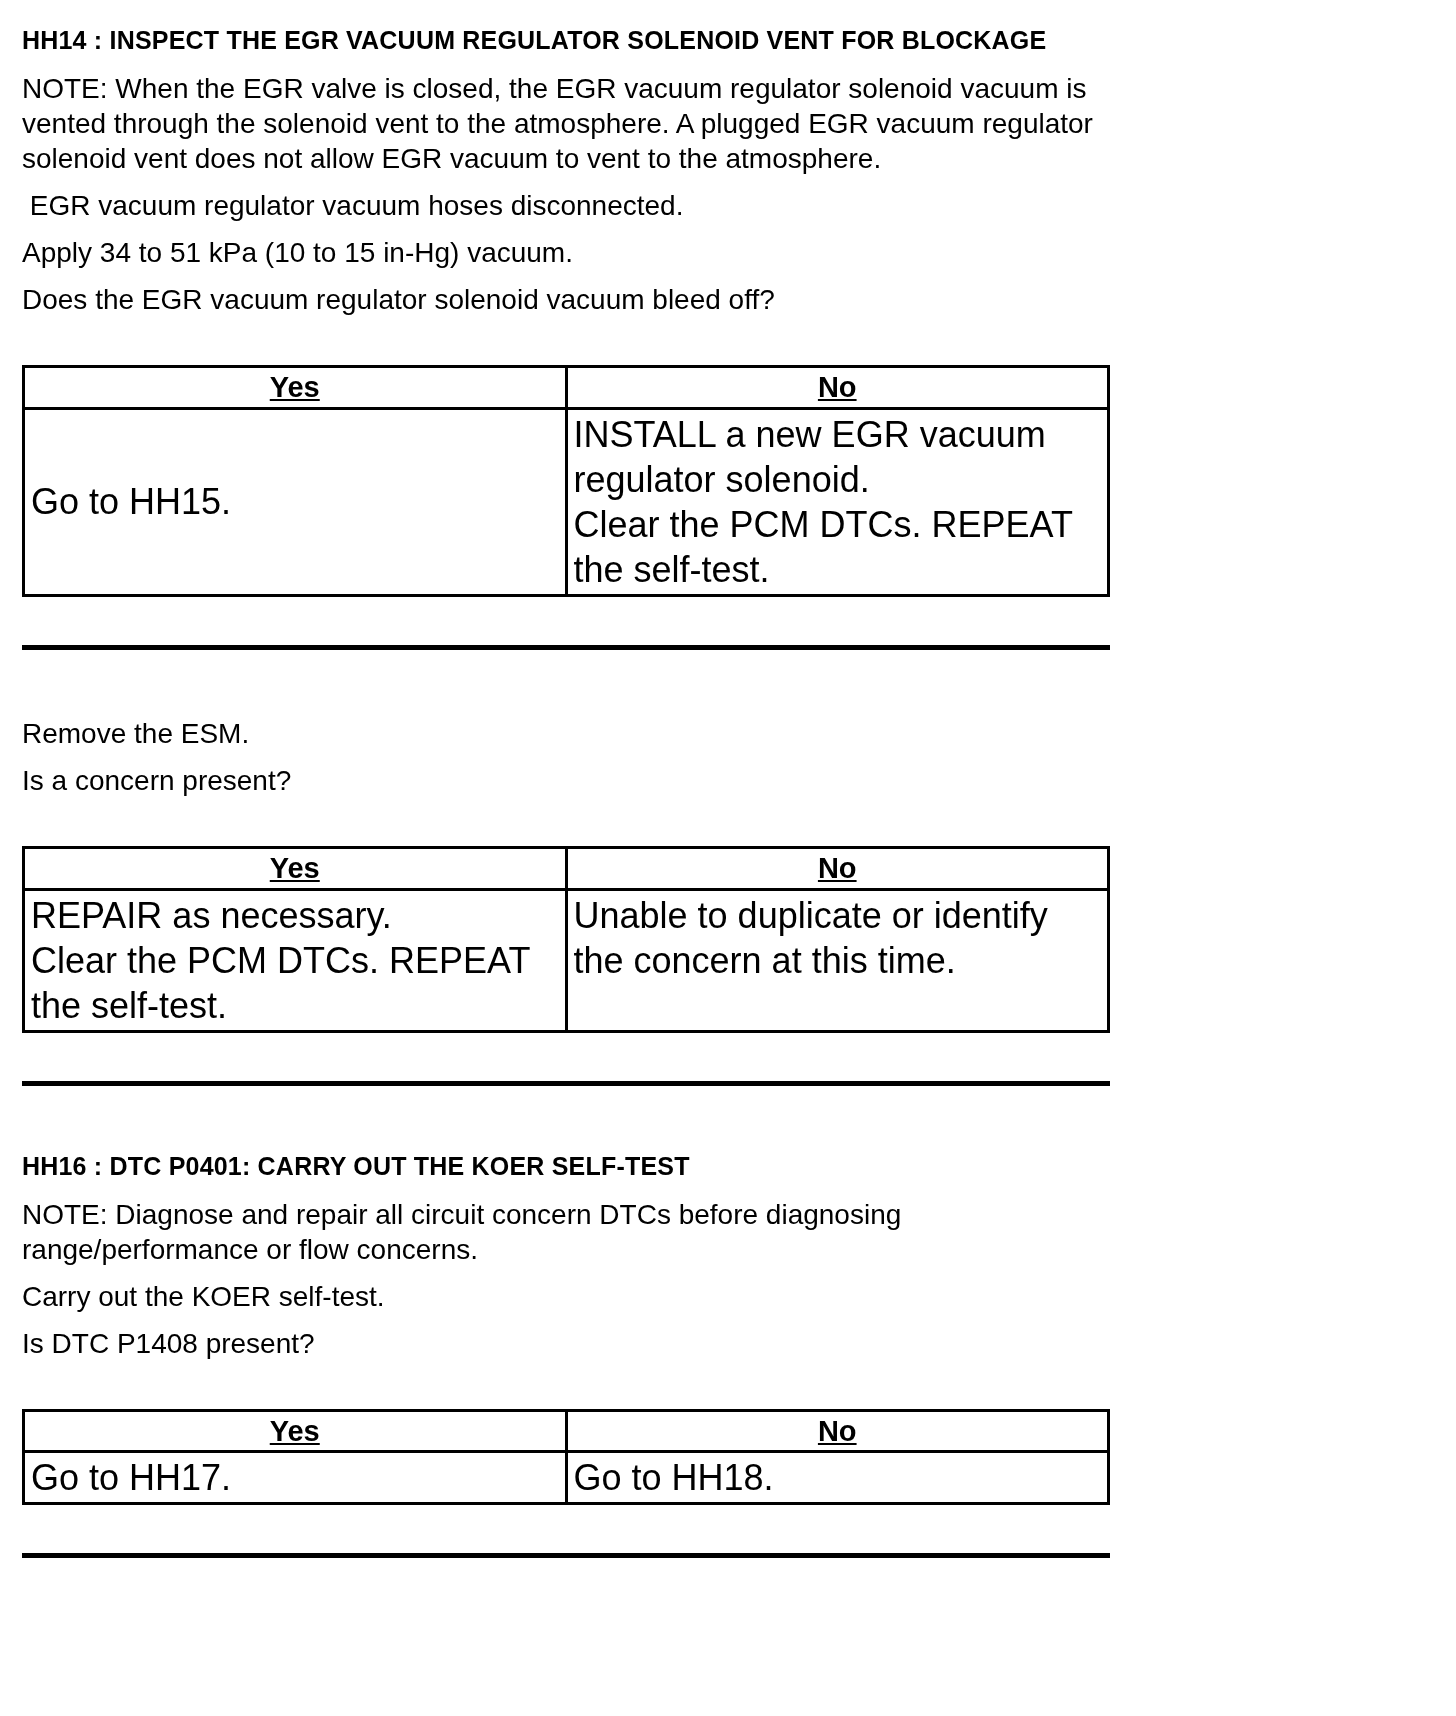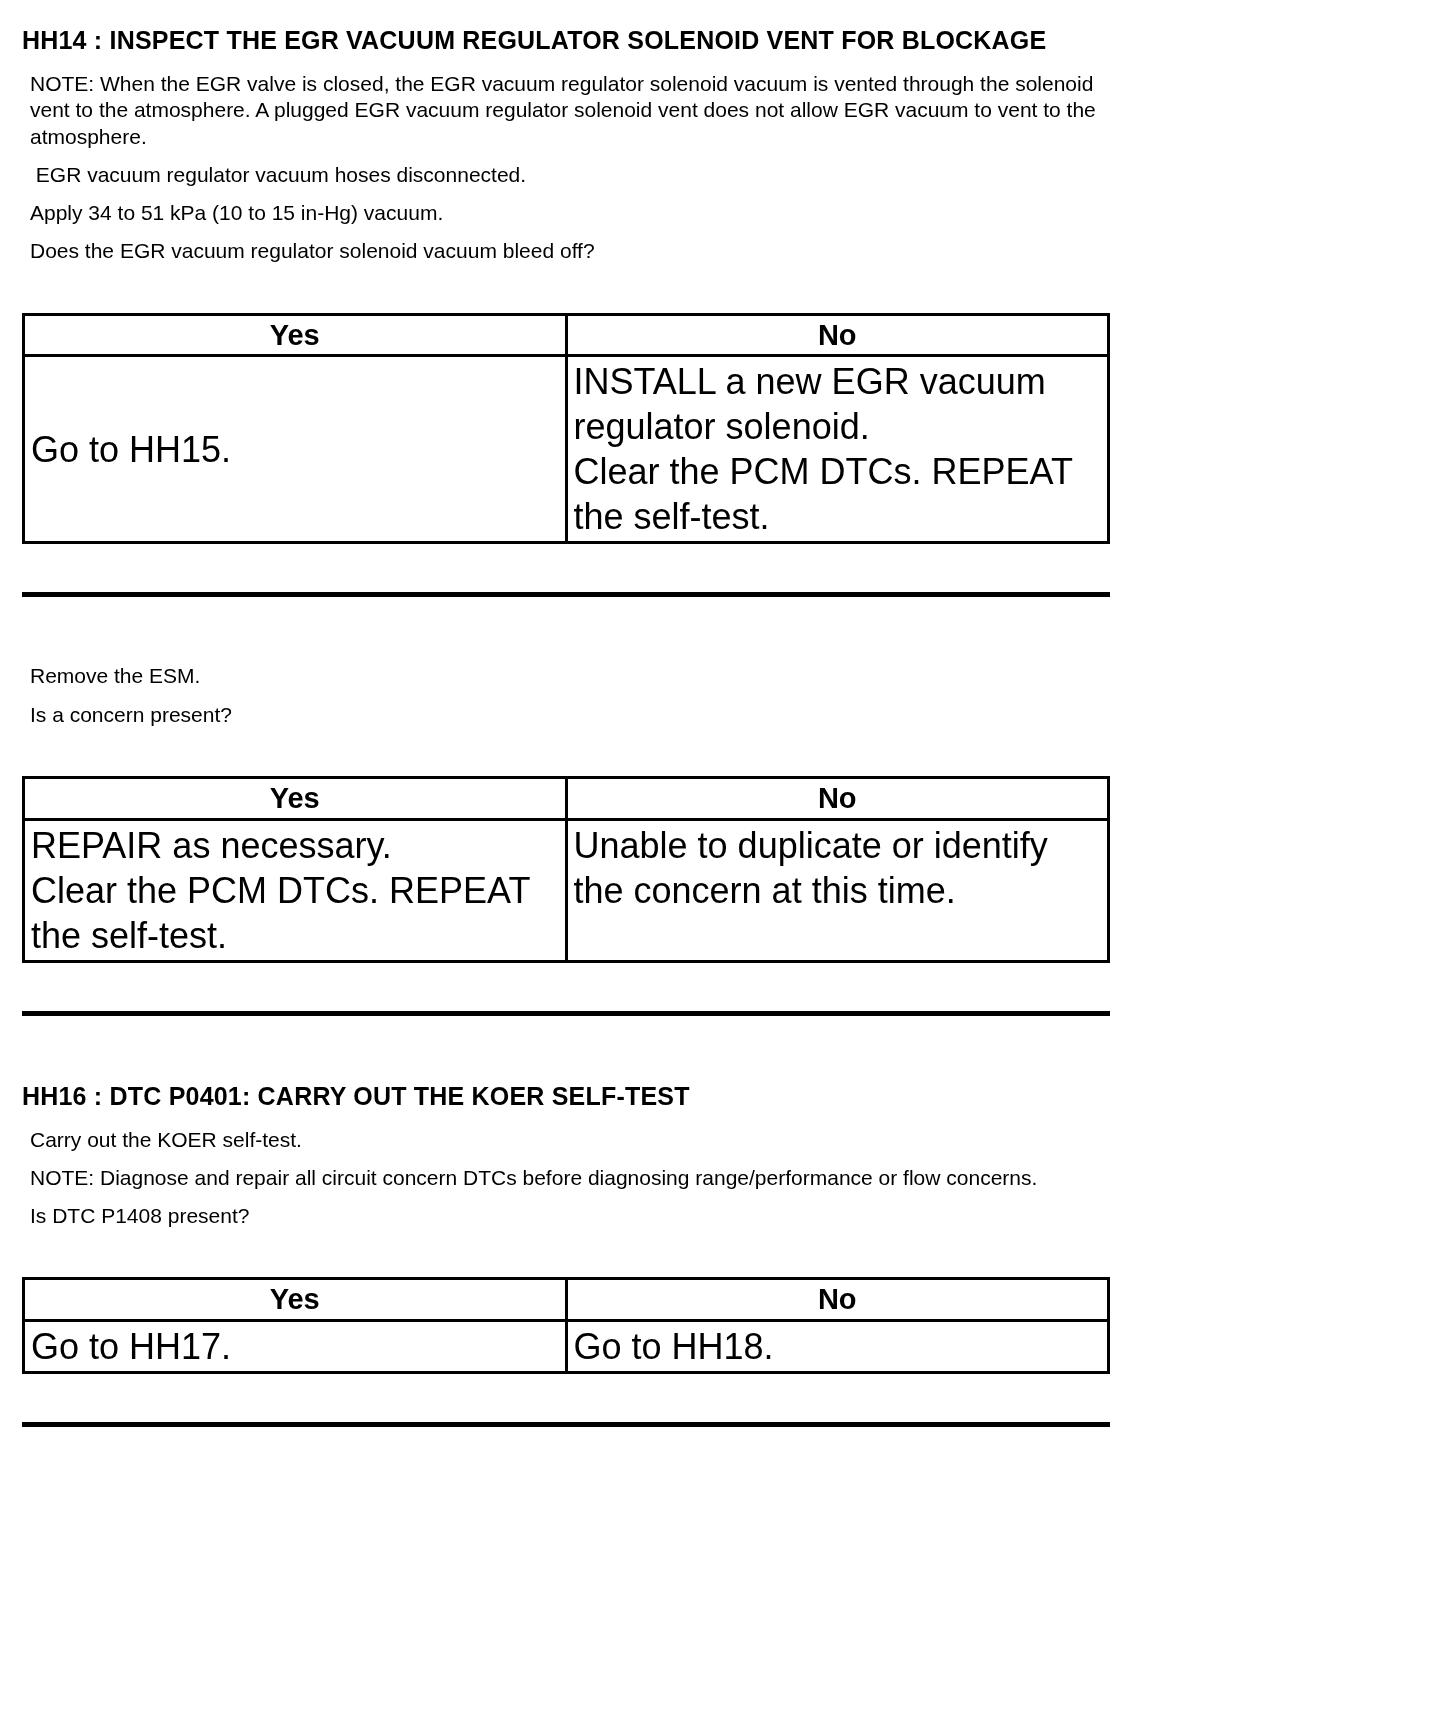--- a/index.html
+++ b/index.html
@@ -17,43 +17,44 @@
     background: #ffffff;
     border-radius: 32px;
   }
   .section-title {
     font-size: 25px;
     font-weight: bold;
     margin: 0 0 16px 0;
     letter-spacing: 0.2px;
   }
   .para {
-    font-size: 21px;
+    font-size: 28px;
     line-height: 1.25;
-    margin: 0 0 12px 8px;
+    margin: 0 0 12px 0;
     white-space: pre-wrap;
   }
   .question {
     font-weight: normal;
     margin-bottom: 0;
   }
   .result-table {
     width: 100%;
     border-collapse: collapse;
     border: 3px solid #000000;
     table-layout: fixed;
     margin-top: 48px;
   }
   .result-table th {
     border: 3px solid #000000;
     font-size: 29px;
     font-weight: bold;
     text-align: center;
     padding: 2px 4px;
     line-height: 1.2;
+    text-decoration: underline;
   }
   .result-table td {
     border: 3px solid #000000;
     font-size: 36px;
     line-height: 1.25;
     padding: 2px 6px;
     white-space: pre-line;
   }
   .t1 .body-row { height: 178px; }
   .t3 .body-row { height: 40px; }
@@ -117,22 +118,22 @@
           <td class="valign-top">Unable to duplicate or identify the concern at this time.</td>
         </tr>
       </tbody>
     </table>
   </section>
 
   <hr class="divider">
 
   <section>
     <h2 class="section-title">HH16 : DTC P0401: CARRY OUT THE KOER SELF-TEST</h2>
+    <p class="para">NOTE: Diagnose and repair all circuit concern DTCs before diagnosing range/performance or flow concerns.</p>
     <p class="para">Carry out the KOER self-test.</p>
-    <p class="para">NOTE: Diagnose and repair all circuit concern DTCs before diagnosing range/performance or flow concerns.</p>
     <p class="para question">Is DTC P1408 present?</p>
     <table class="result-table t3">
       <thead>
         <tr>
           <th>Yes</th>
           <th>No</th>
         </tr>
       </thead>
       <tbody>
         <tr class="body-row">

